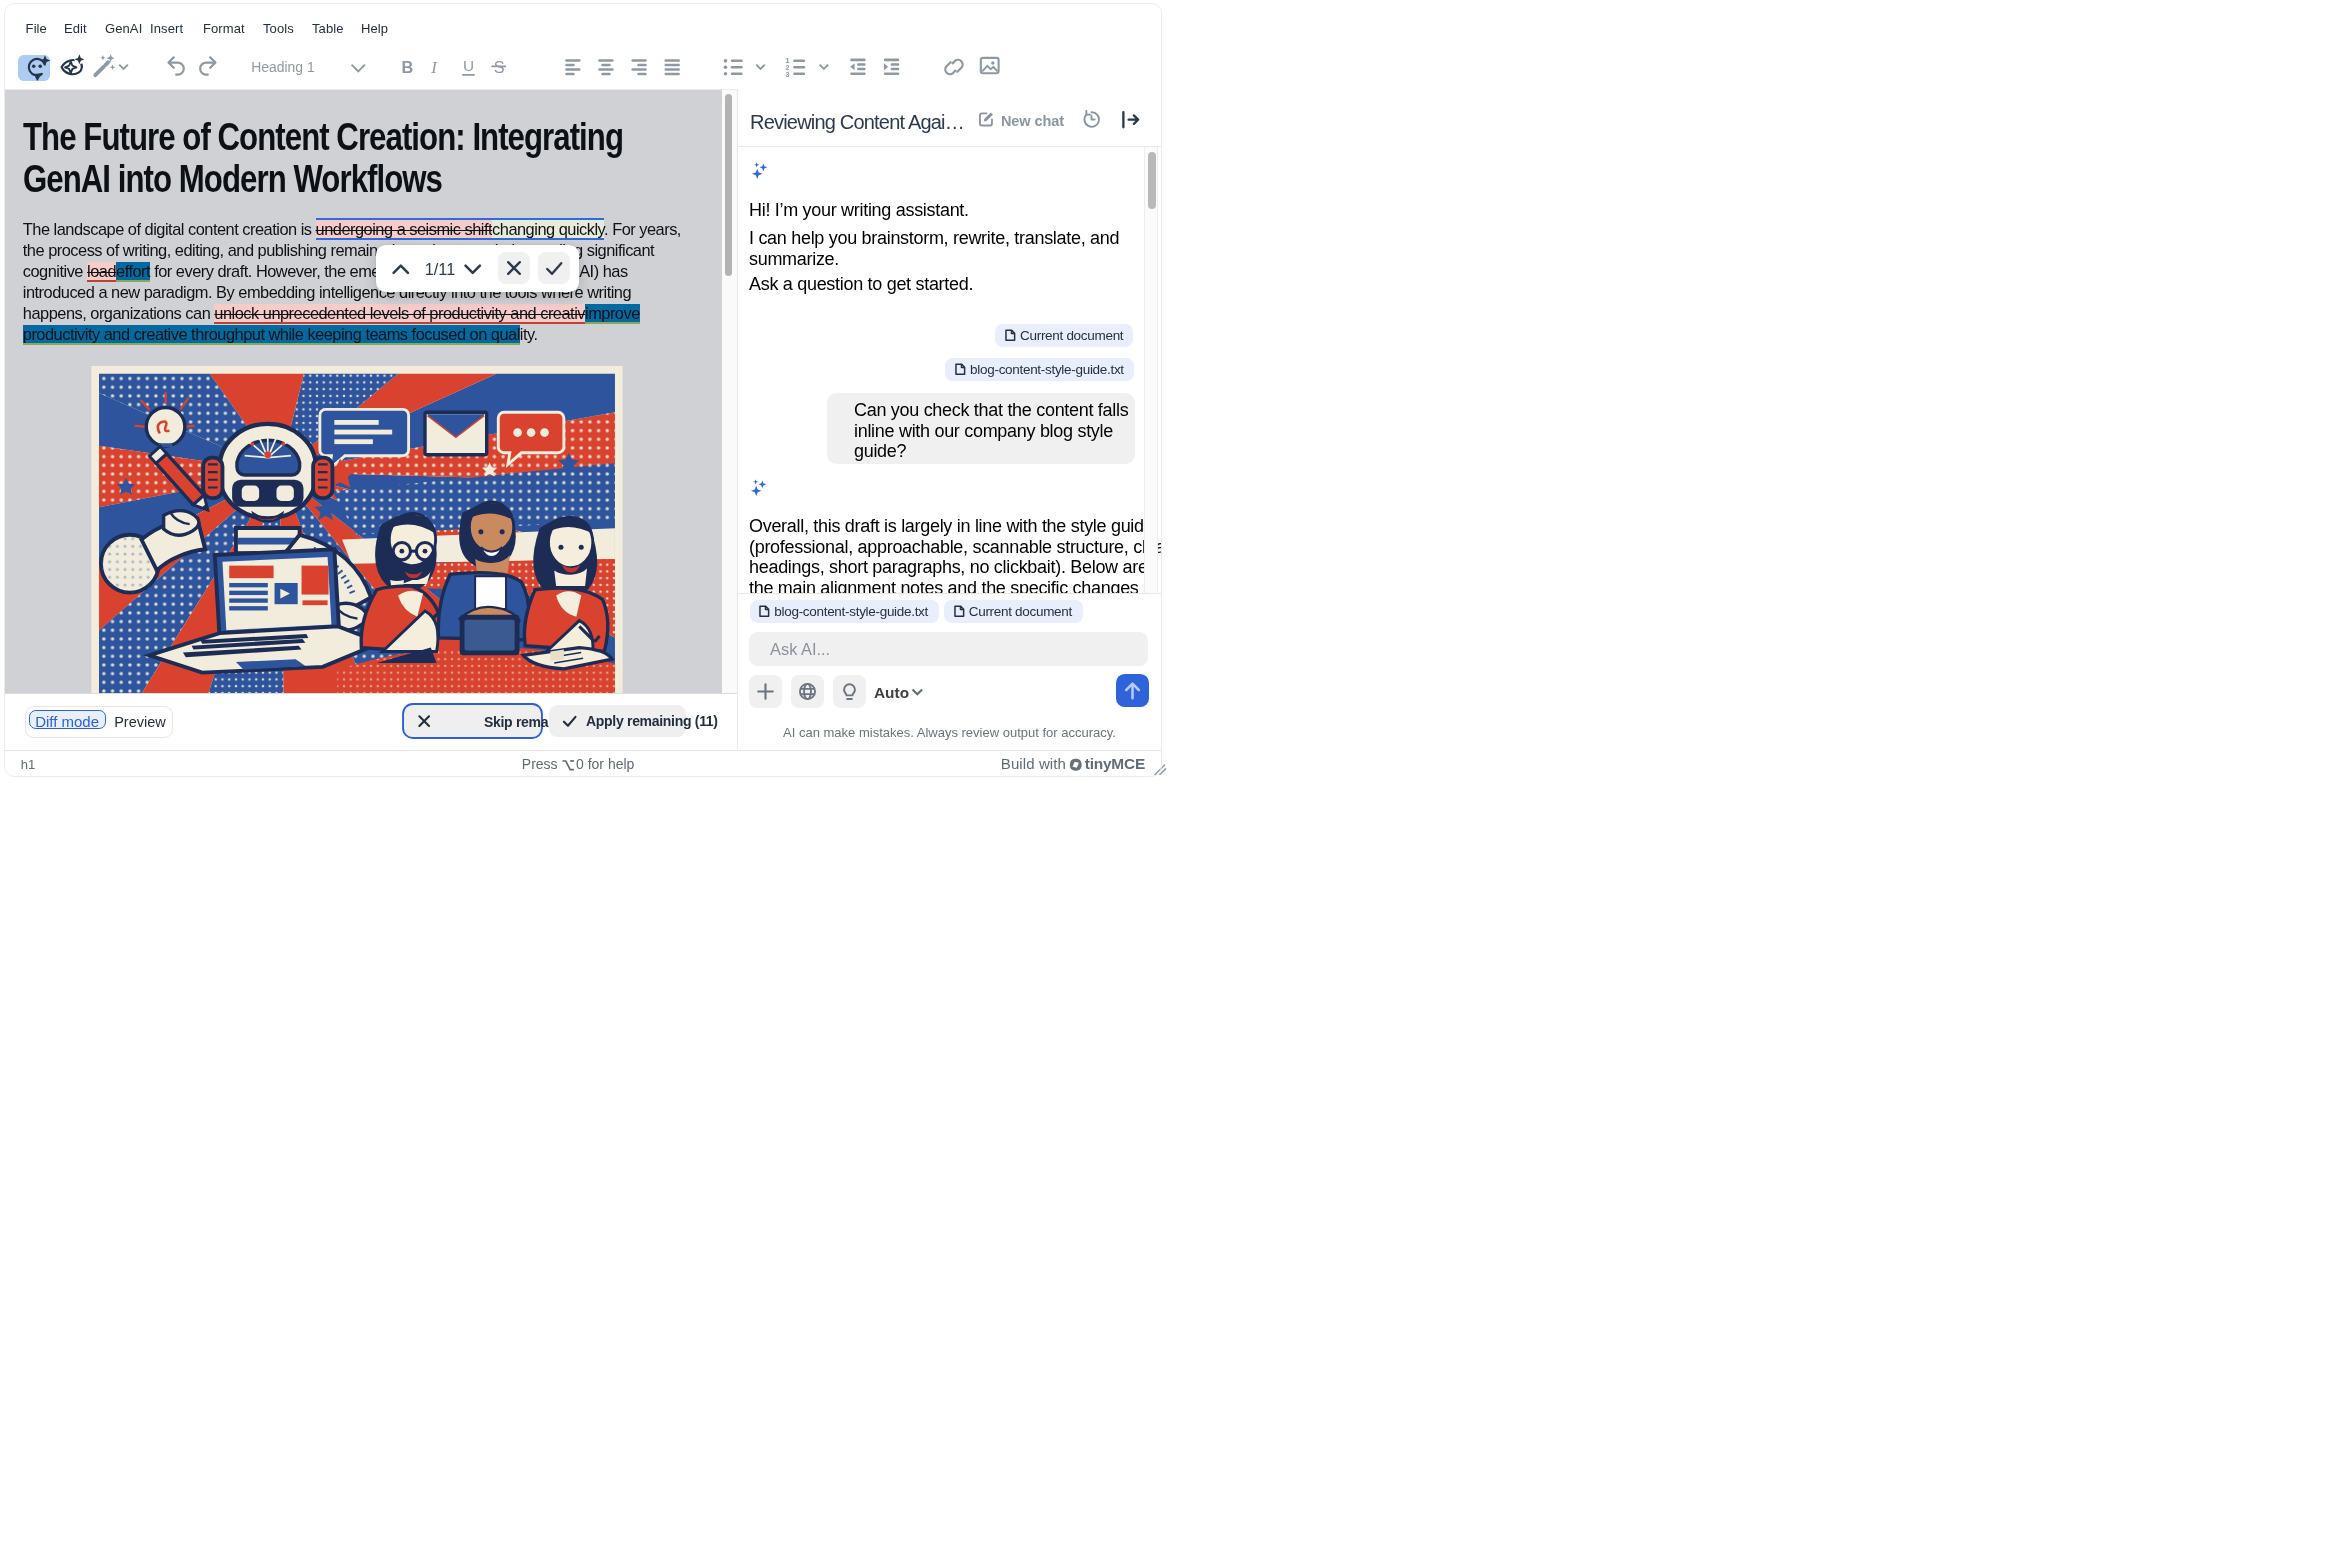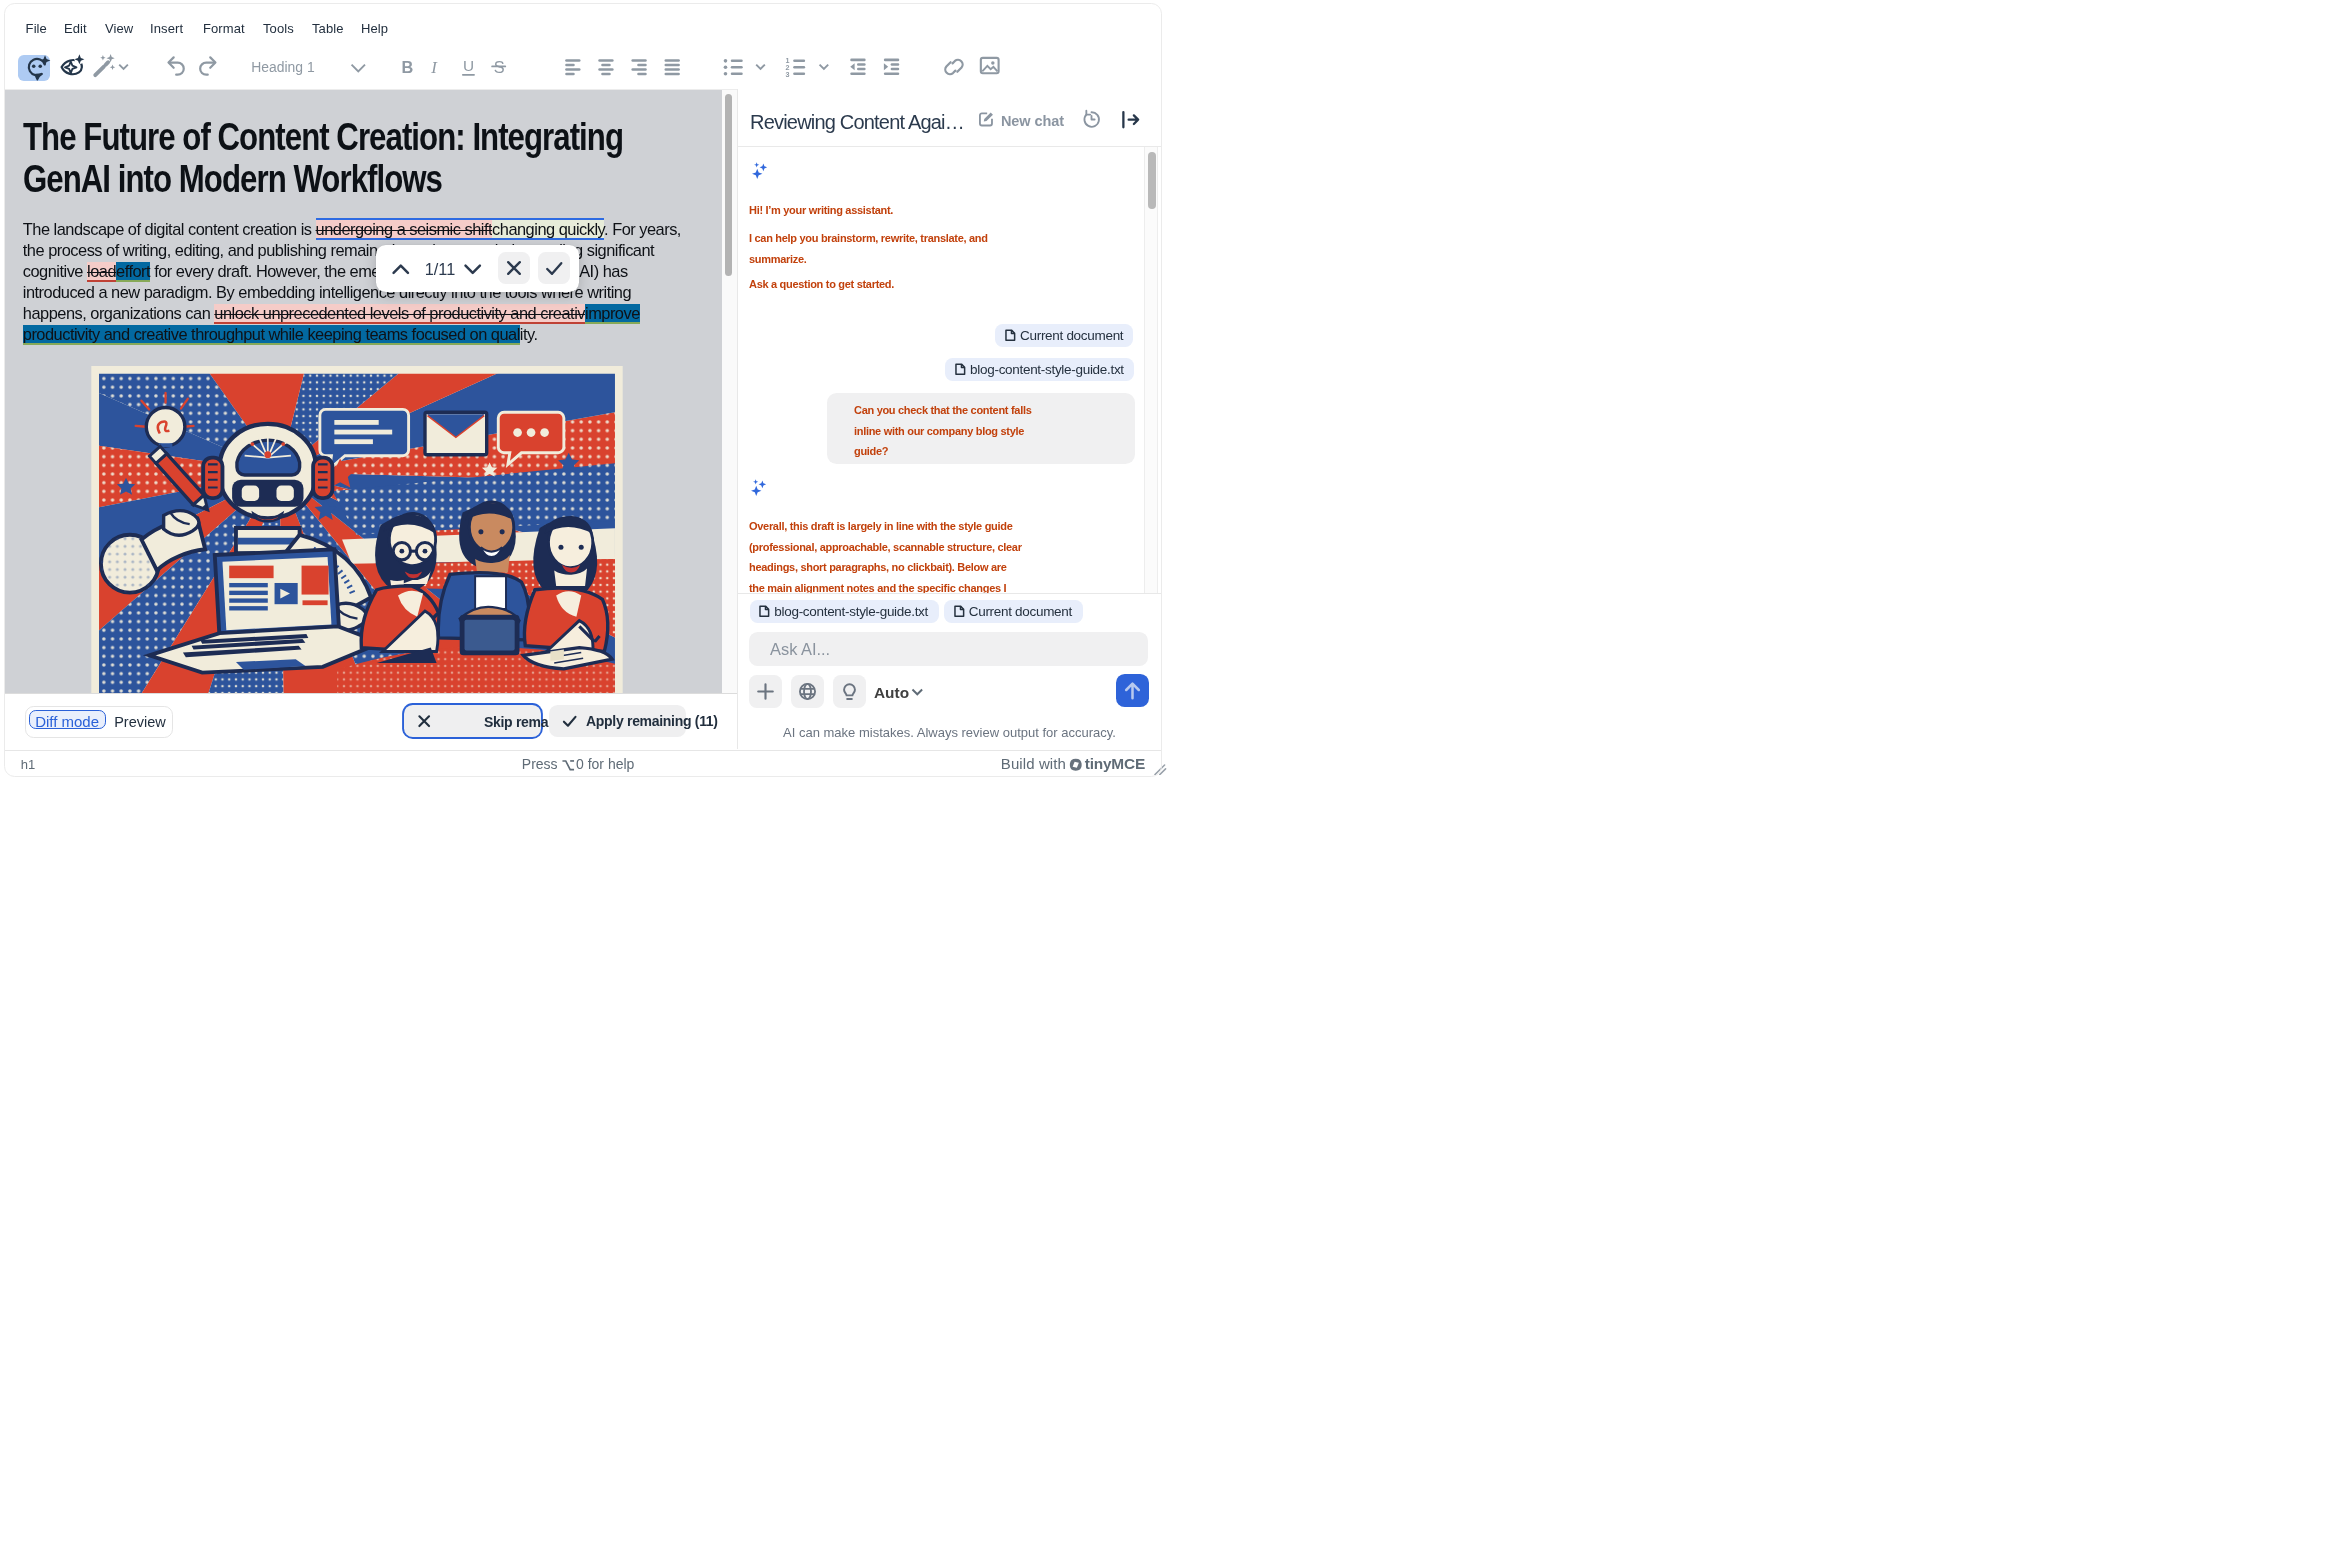--- a/index.html
+++ b/index.html
@@ -31,39 +31,39 @@
   #modegroup { left:25px; top:706px; width:148px; height:32px; background:#fff; border:1px solid #e5e5e5; border-radius:8.7px; }
   #diffpill { left:2.6px; top:2.6px; width:77px; height:19px; background:#e9effc; border:1.4px solid #2b61d8; border-radius:6.8px; color:#2b61d8; font-size:15px; text-align:center; line-height:22px; }
   #prevlbl { left:83px; top:2.6px; width:62px; height:25px; color:#222f3e; font-size:14.5px; text-align:center; line-height:24px; }
   .bigbtn { position:absolute; top:705px; height:32px; border-radius:8.7px; background:#efeff0; color:#222f3e; font-size:14px; letter-spacing:-0.3px; font-weight:bold; white-space:nowrap; }
   
   #status { left:4.8px; top:750px; width:1157px; height:27px; background:#fff; border-top:1px solid #e6e6e6; border-radius:0 0 9.7px 9.7px; color:#5f6b76; }
   
   #sidebar { left:738px; top:89px; width:423px; height:660px; background:#fff; }
   #sbheadline { left:738px; top:146px; width:423px; height:1px; background:#e9e9e9; }
   #sbtitle { left:750px; top:111px; font-size:20px; color:#2b3a4d; letter-spacing:-0.8px; white-space:nowrap; }
-  .chat { position:absolute; font-size:11px; line-height:20.6px; color:#c2410c; letter-spacing:-0.3px; white-space:nowrap;font-weight:bold; }
+  .chat { position:absolute; font-size:18px; line-height:20.6px; color:#000000; letter-spacing:-0.3px; white-space:nowrap; }
   .chip { position:absolute; height:23px; background:#e8eefb; border-radius:7.7px; color:#25313f; font-size:13.5px; letter-spacing:-0.3px; line-height:23px; white-space:nowrap; }
   .chip svg { vertical-align:-2.4px; }
   #bubble { left:89px; top:246px; width:308px; height:71px; background:#f0f0f1; border-radius:9.7px; }
   #inputpanel { left:738px; top:593px; width:423px; height:157px; background:#fff; border-top:1px solid #e8e8e8; }
   #askai { left:749px; top:632px; width:399px; height:34px; background:#f0f0f1; border-radius:8.7px; color:#8a939e; font-size:16.4px; line-height:34px; padding-left:21px; }
   .inbtn { position:absolute; top:675px; width:33px; height:33px; background:#f0f0f1; border-radius:7.7px; }
   #send { left:1116px; top:674px; width:33px; height:33px; background:#2e63d9; border-radius:8.7px; }
   #caption { left:738px; top:725px; width:423px; text-align:center; font-size:13px; color:#6b7480; }
   #sbtrack { left:1144px; top:147px; width:13.5px; height:446px; background:#fbfbfb; border-left:1px solid #ededed; border-right:1px solid #ededed; }
   #sbthumb { left:1148px; top:152px; width:7.7px; height:57px; background:#b9b9b9; border-radius:3.9px; }
 </style>
 </head>
 <body>
 <div id="stage">
 
   <span class="abs menu" style="left:25.6px">File</span>
   <span class="abs menu" style="left:64px">Edit</span>
-  <span class="abs menu" style="left:105px">View</span>
+  <span class="abs menu" style="left:105px">GenAI</span>
   <span class="abs menu" style="left:150px">Insert</span>
   <span class="abs menu" style="left:203px">Format</span>
   <span class="abs menu" style="left:263px">Tools</span>
   <span class="abs menu" style="left:312px">Table</span>
   <span class="abs menu" style="left:361px">Help</span>
 
   <div class="abs" id="aibtn"></div>
   <svg class="abs" id="toolbar-icons" style="left:0;top:43px;" width="1162" height="48" viewBox="0 0 1203 50">
     <path d="M42.8,22.2 A8.5,8.5 0 1 0 39.7,32.1" fill="none" stroke="#24364a" stroke-width="2.3" stroke-linecap="round"></path>
     <path d="M39.9,32.3 Q36.4,34.5 35.2,38.2 Q33.3,35.9 33.5,32.9 Z" fill="#24364a" stroke="#24364a" stroke-width="1.6" stroke-linejoin="round"></path>

